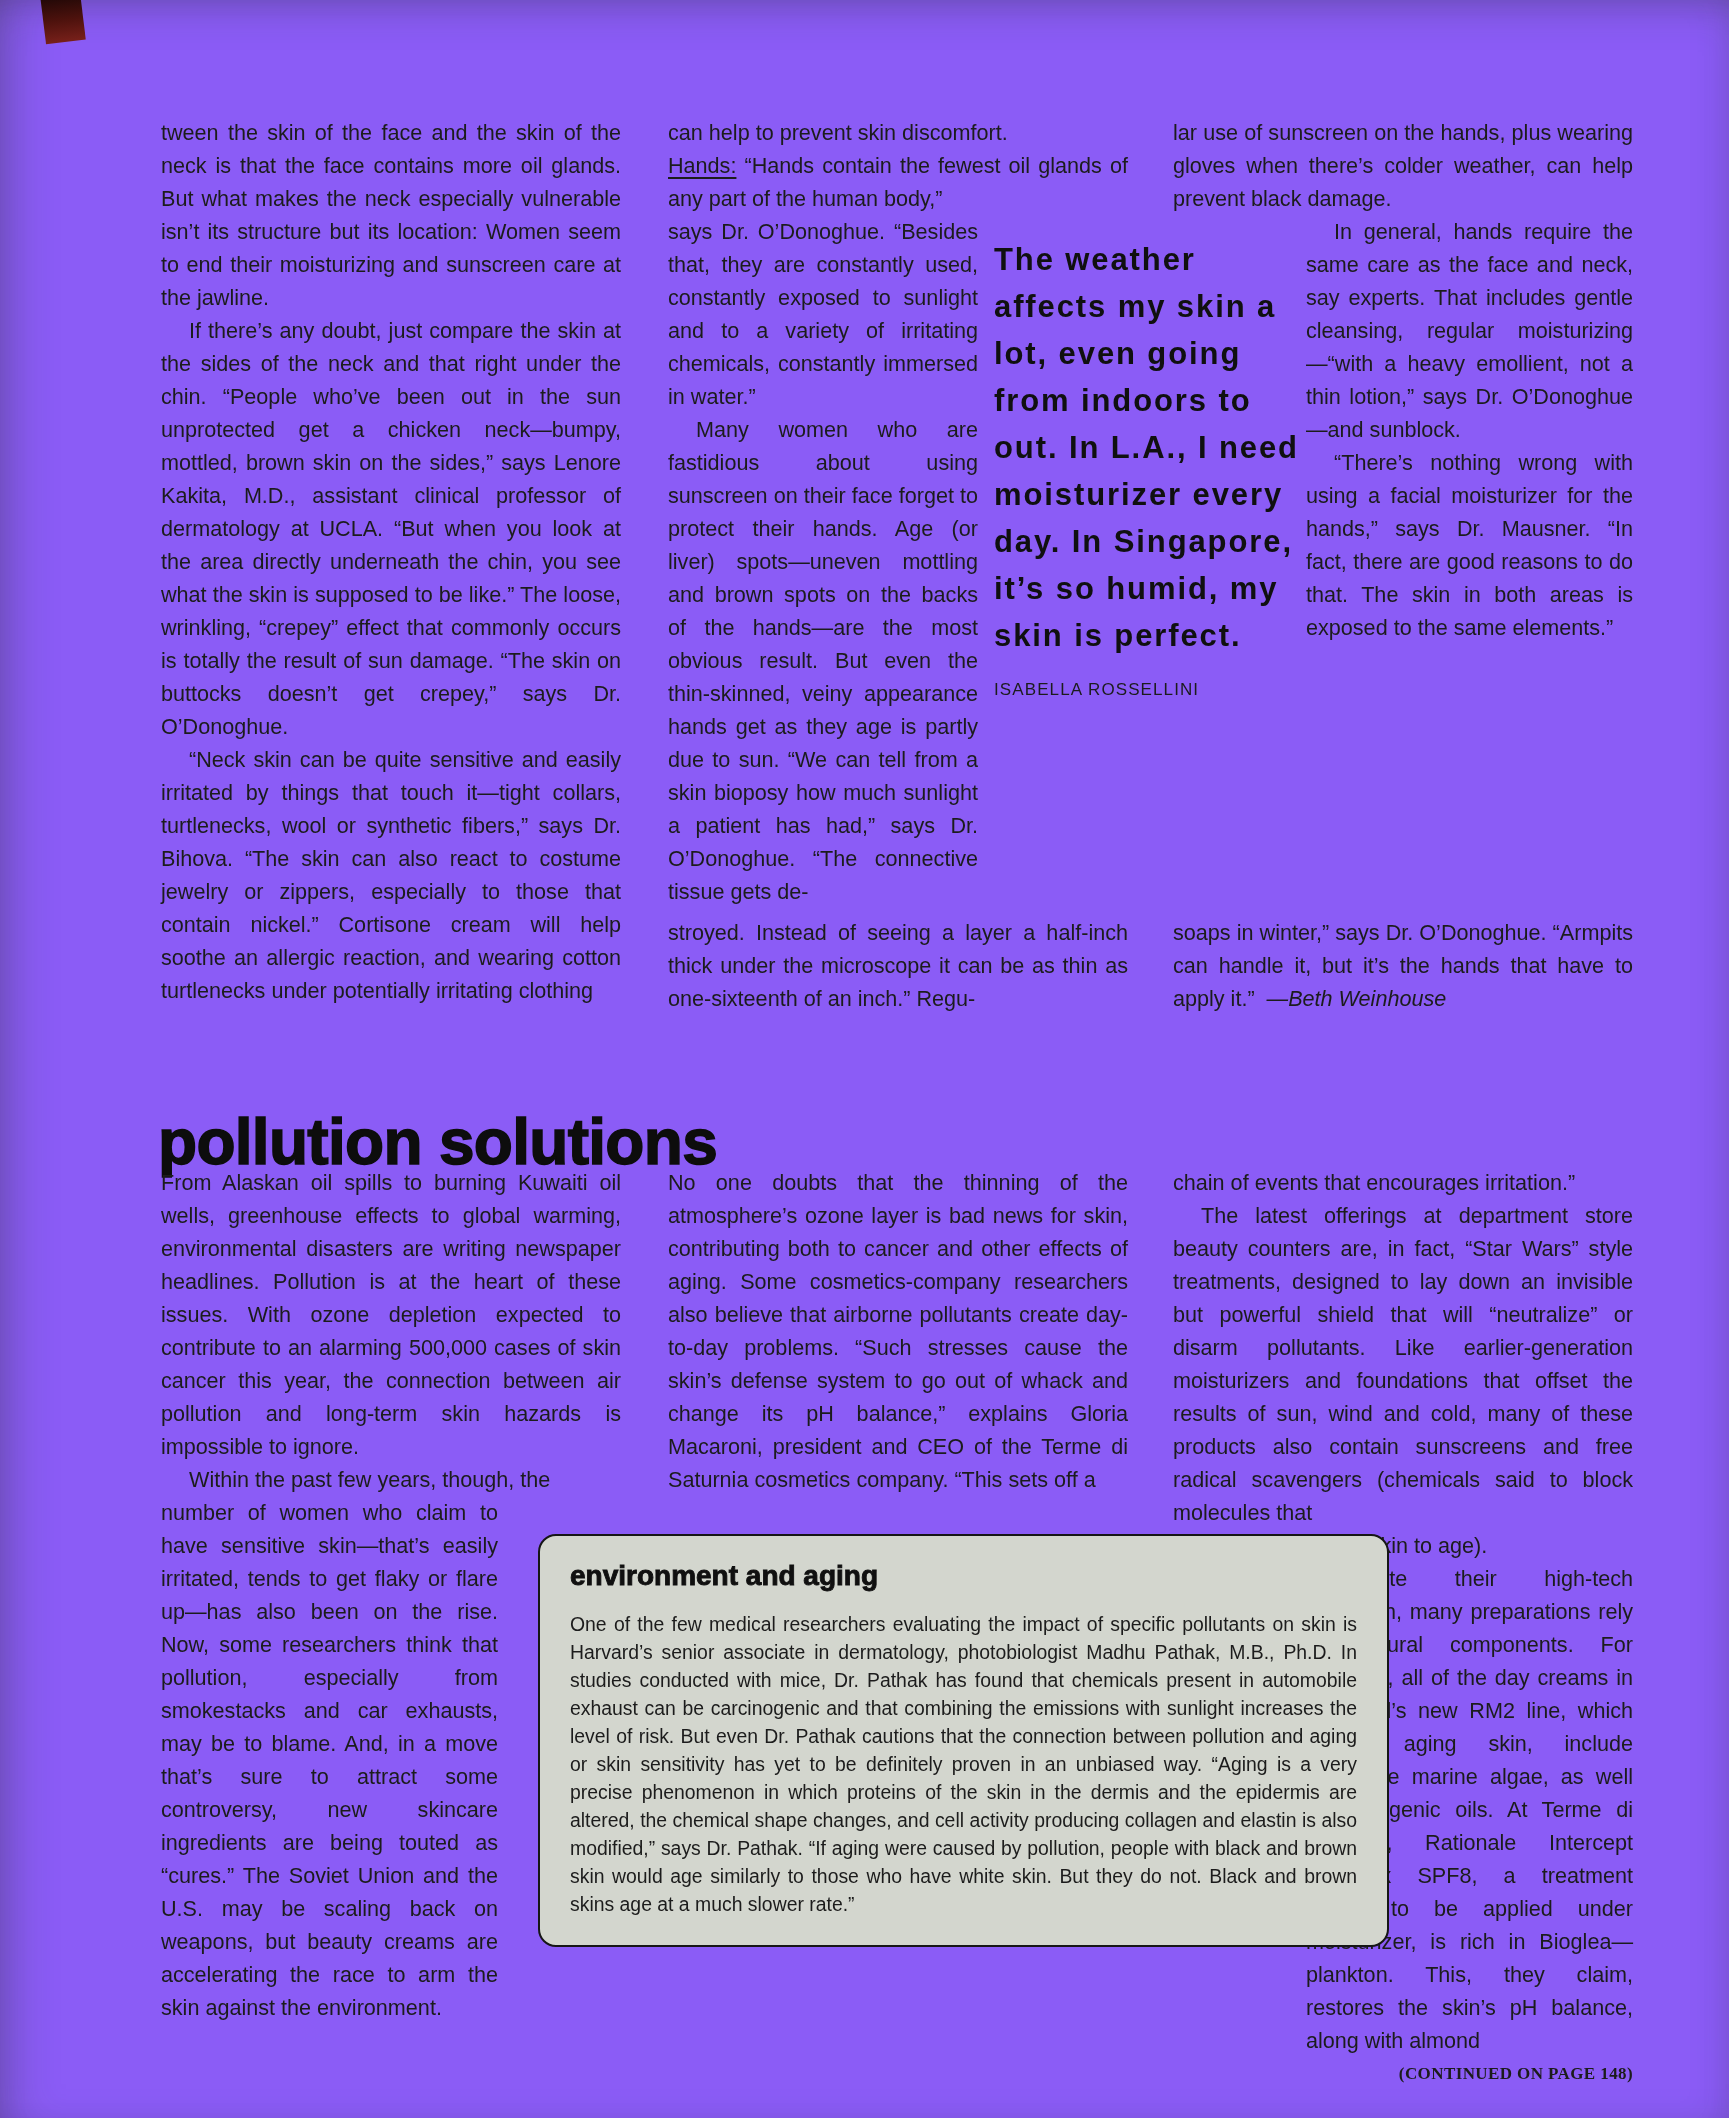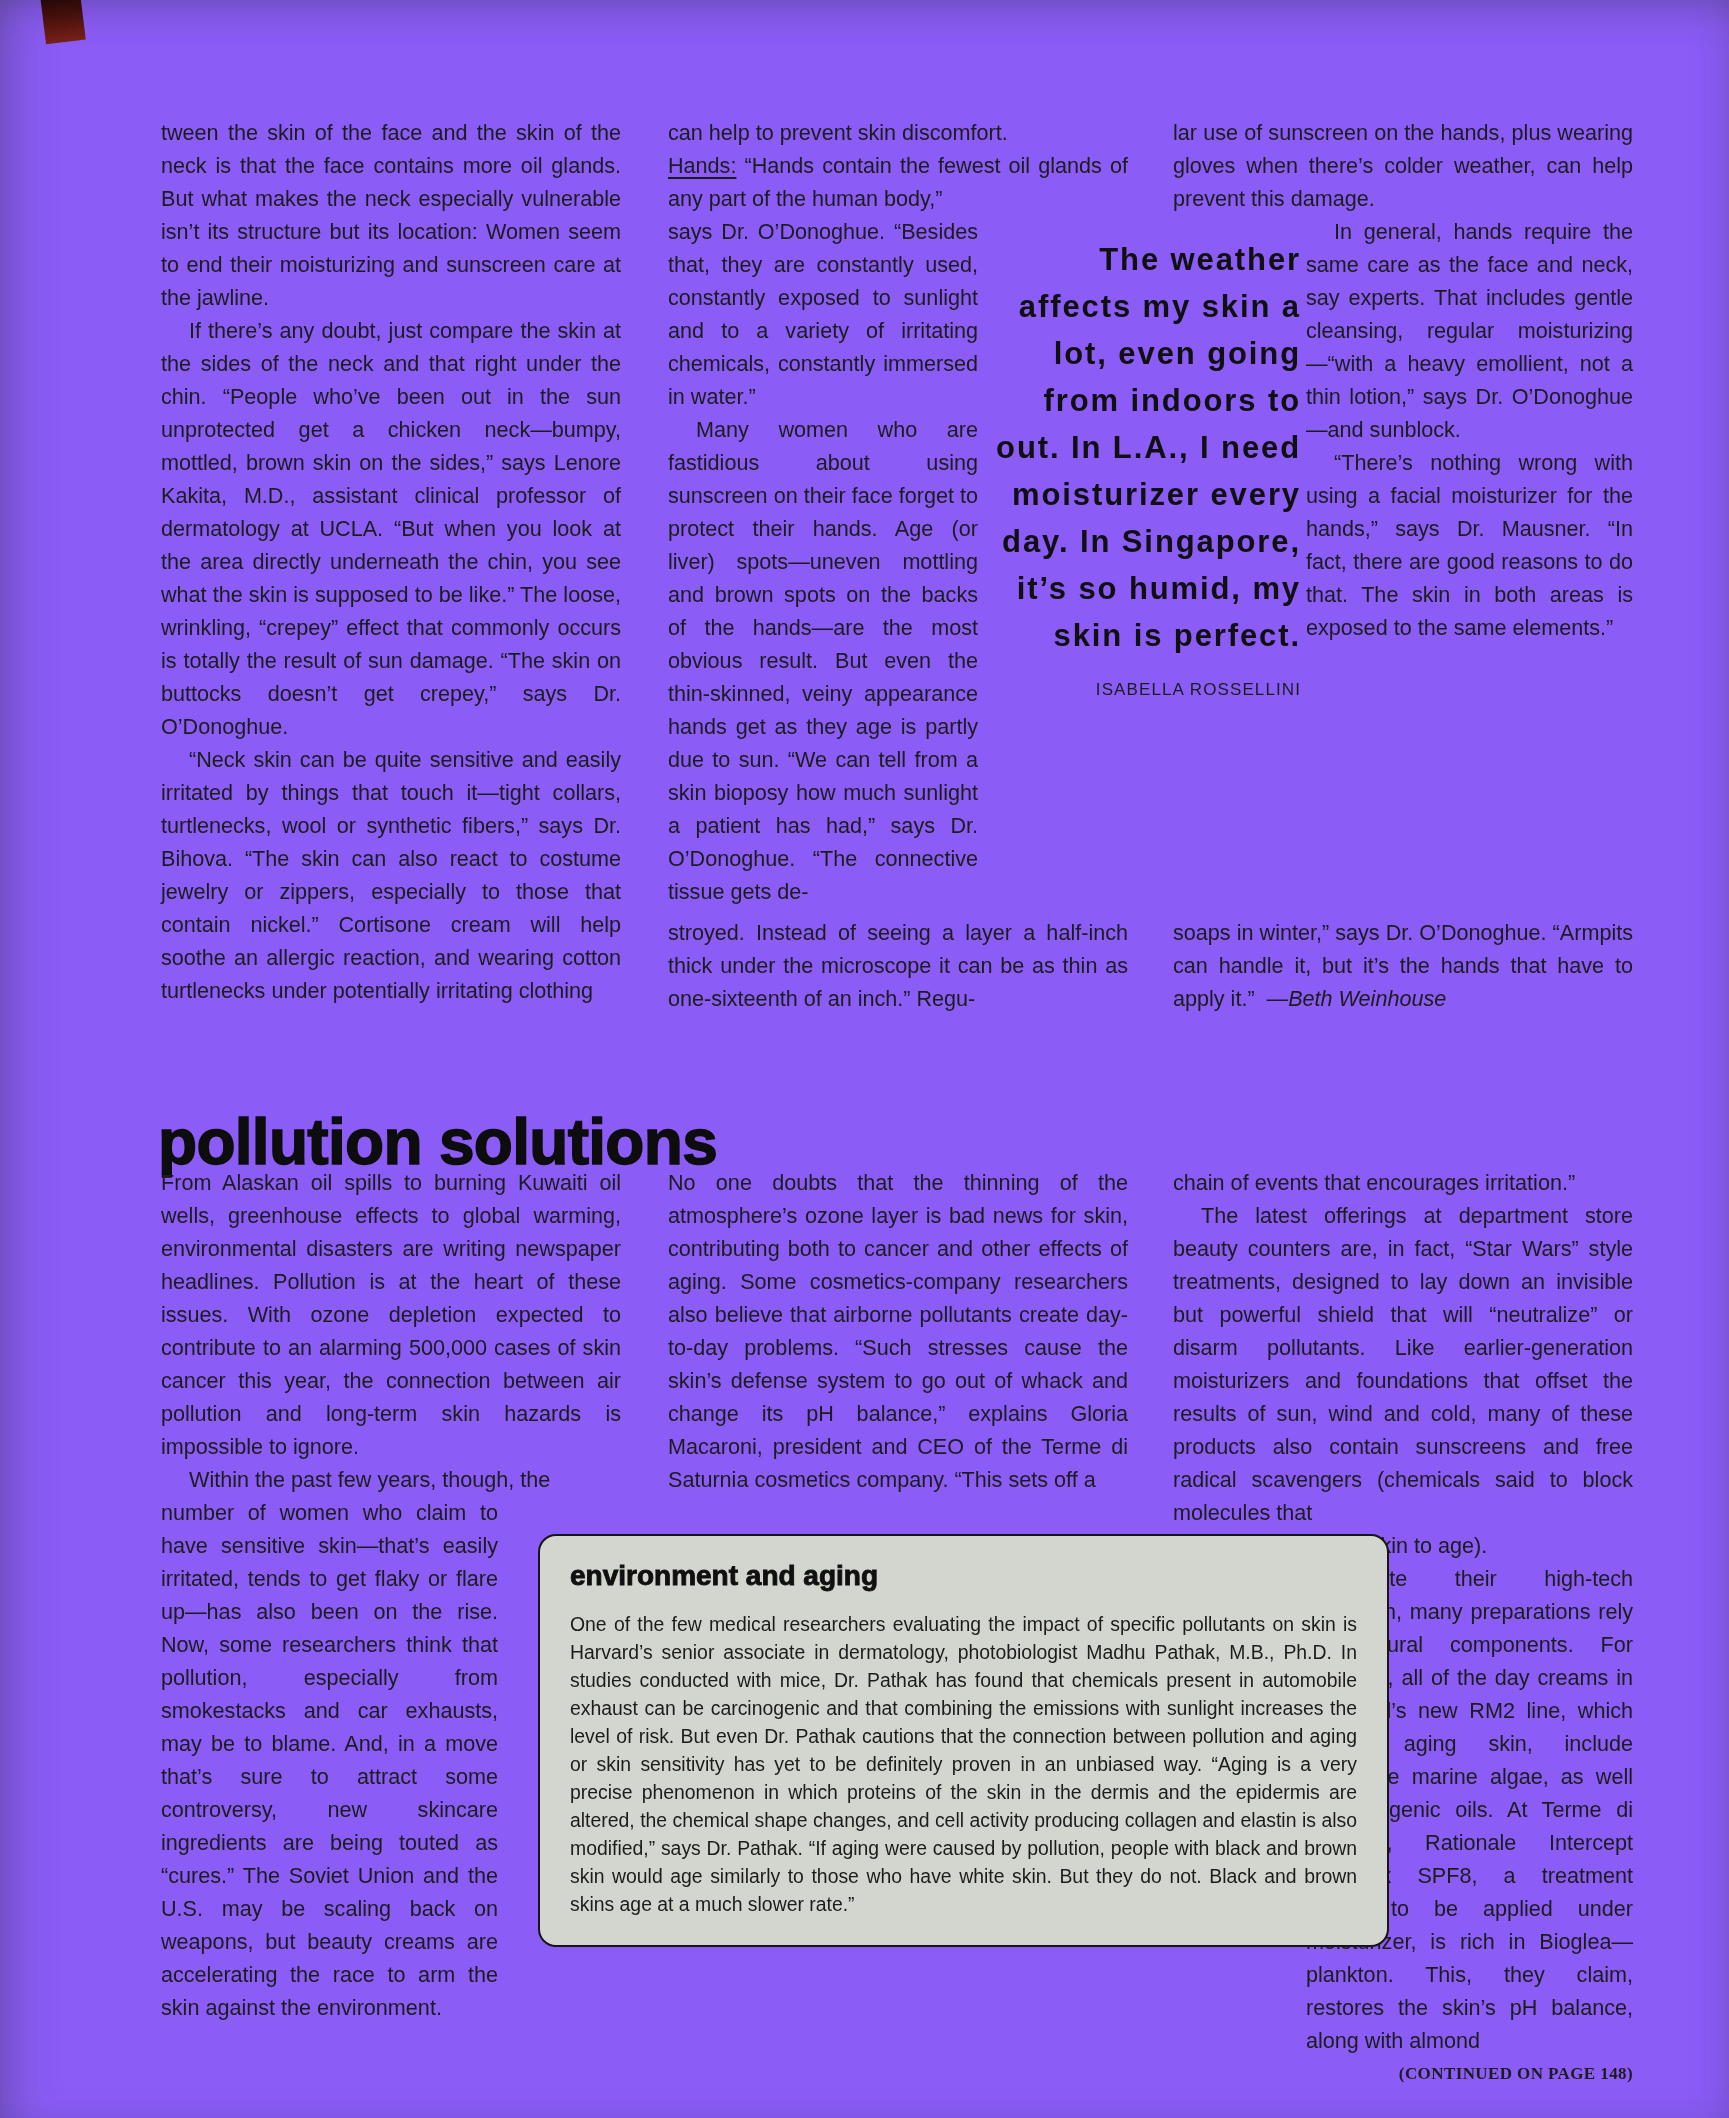--- a/index.html
+++ b/index.html
@@ -29,21 +29,21 @@
     text-align:justify;
   }
   .textcol p { margin:0; }
   .ind { text-indent:28px; }
   .narrow-left  { }
   .narrow-right { margin-left:auto; }
   .underline { text-decoration:underline; text-underline-offset:3.7px; }
   .byline { font-style:italic; }
   .pull-quote {
     position:absolute;
-    text-align:right;
+    text-align:left;
     color:#101010;
   }
   .pq-text {
     font-size:31px; line-height:47px;
     font-weight:bold;
     letter-spacing:1.9px;
   }
   .pq-attr {
     font-size:17px;
     letter-spacing:1.1px;
@@ -108,21 +108,21 @@
     </div>
     <p>stroyed. Instead of seeing a layer a half-inch thick under the microscope it can be as thin as one-sixteenth of an inch.” Regu-</p>
   </section>
 
   <aside class="pull-quote" style="left:994px; top:236px; width:307px;">
     <p class="pq-text">The weather affects my skin a lot, even going from indoors to out. In L.A., I need moisturizer every day. In Singapore, it’s so humid, my skin is perfect.</p>
     <p class="pq-attr">ISABELLA ROSSELLINI</p>
   </aside>
 
   <section class="textcol" style="left:1173px; top:116px; width:460px;">
-    <p>lar use of sunscreen on the hands, plus wearing gloves when there’s colder weather, can help prevent this damage.</p>
+    <p>lar use of sunscreen on the hands, plus wearing gloves when there’s colder weather, can help prevent black damage.</p>
     <div class="narrow-right" style="width:327px; min-height:701px;">
       <p class="ind">In general, hands require the same care as the face and neck, say experts. That includes gentle cleansing, regular moisturizing—“with a heavy emollient, not a thin lotion,” says Dr. O’Donoghue—and sunblock.</p>
       <p class="ind">“There’s nothing wrong with using a facial moisturizer for the hands,” says Dr. Mausner. “In fact, there are good reasons to do that. The skin in both areas is exposed to the same elements.”</p>
     </div>
     <p><span>soaps in winter,” says Dr. O’Donoghue. “Armpits can handle it, but it’s the hands that have to apply it.”</span>&nbsp;&nbsp;<em class="byline">—Beth Weinhouse</em></p>
   </section>
 
   <h1 class="headline" style="left:158px; top:1067px;">pollution solutions</h1>
 
   <section class="textcol" style="left:161px; top:1166px; width:460px;">

